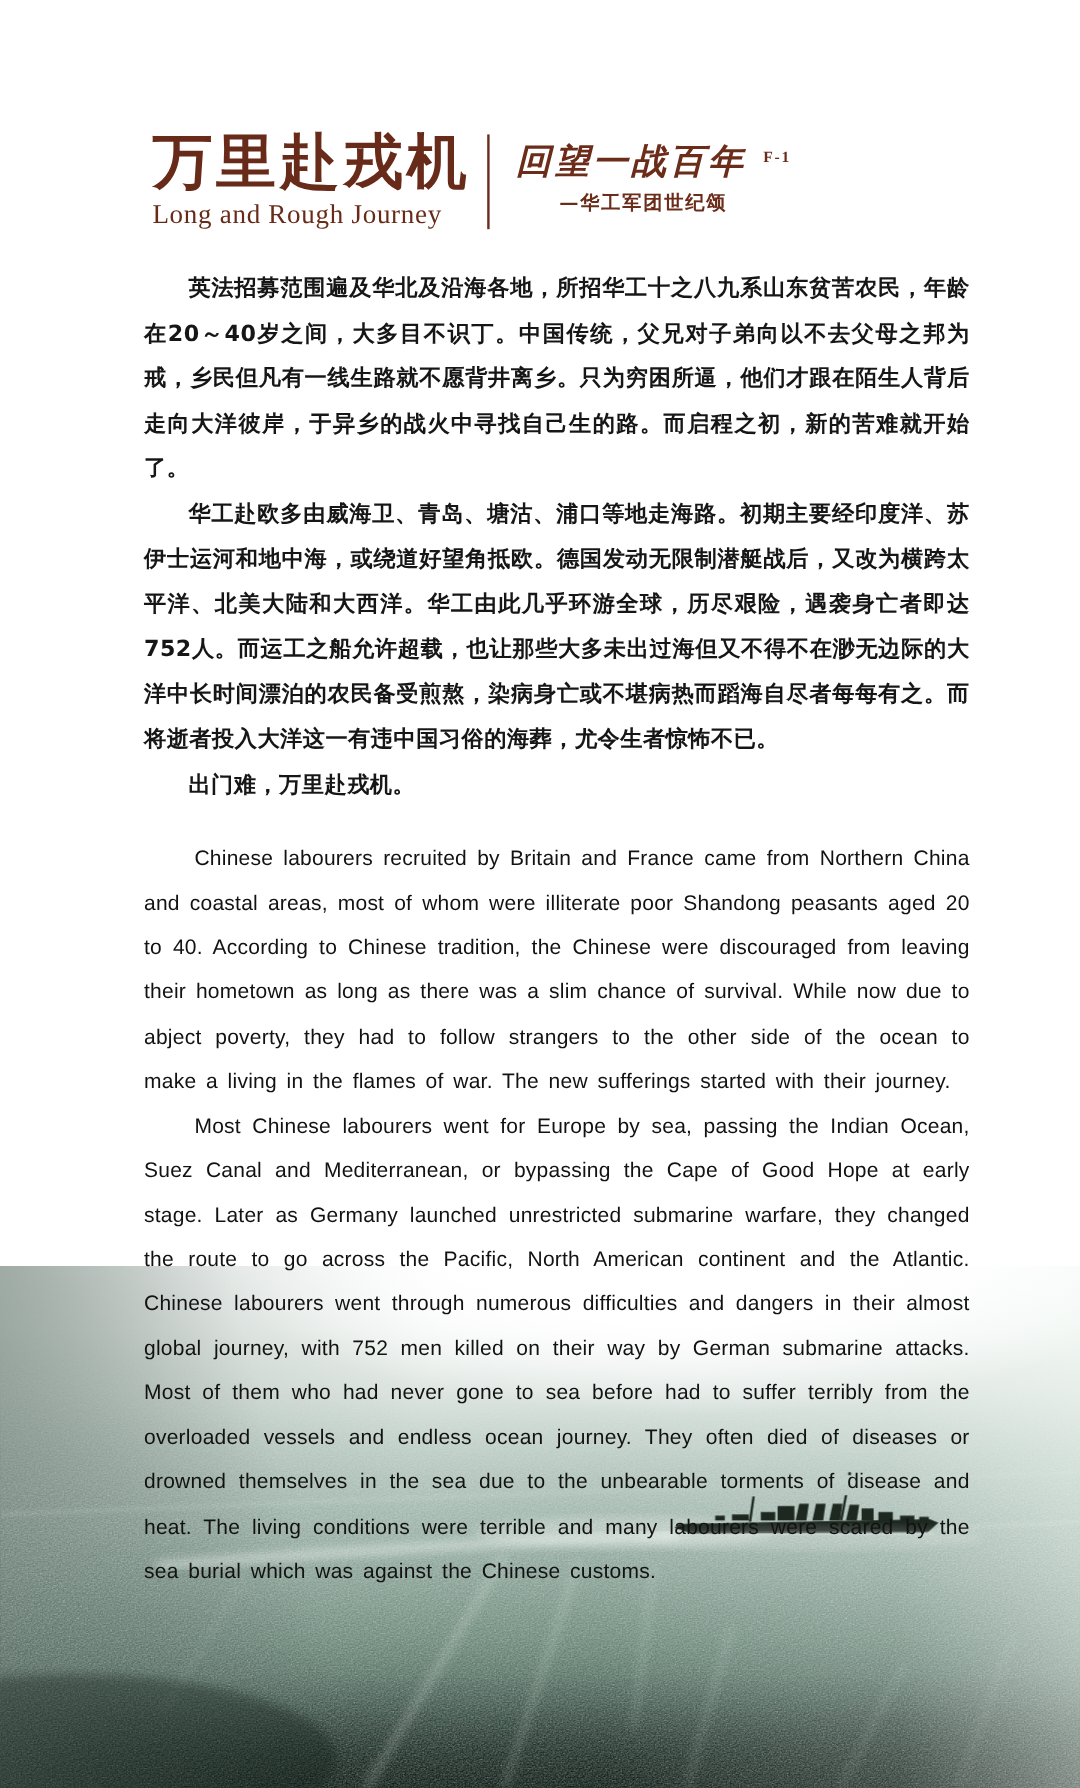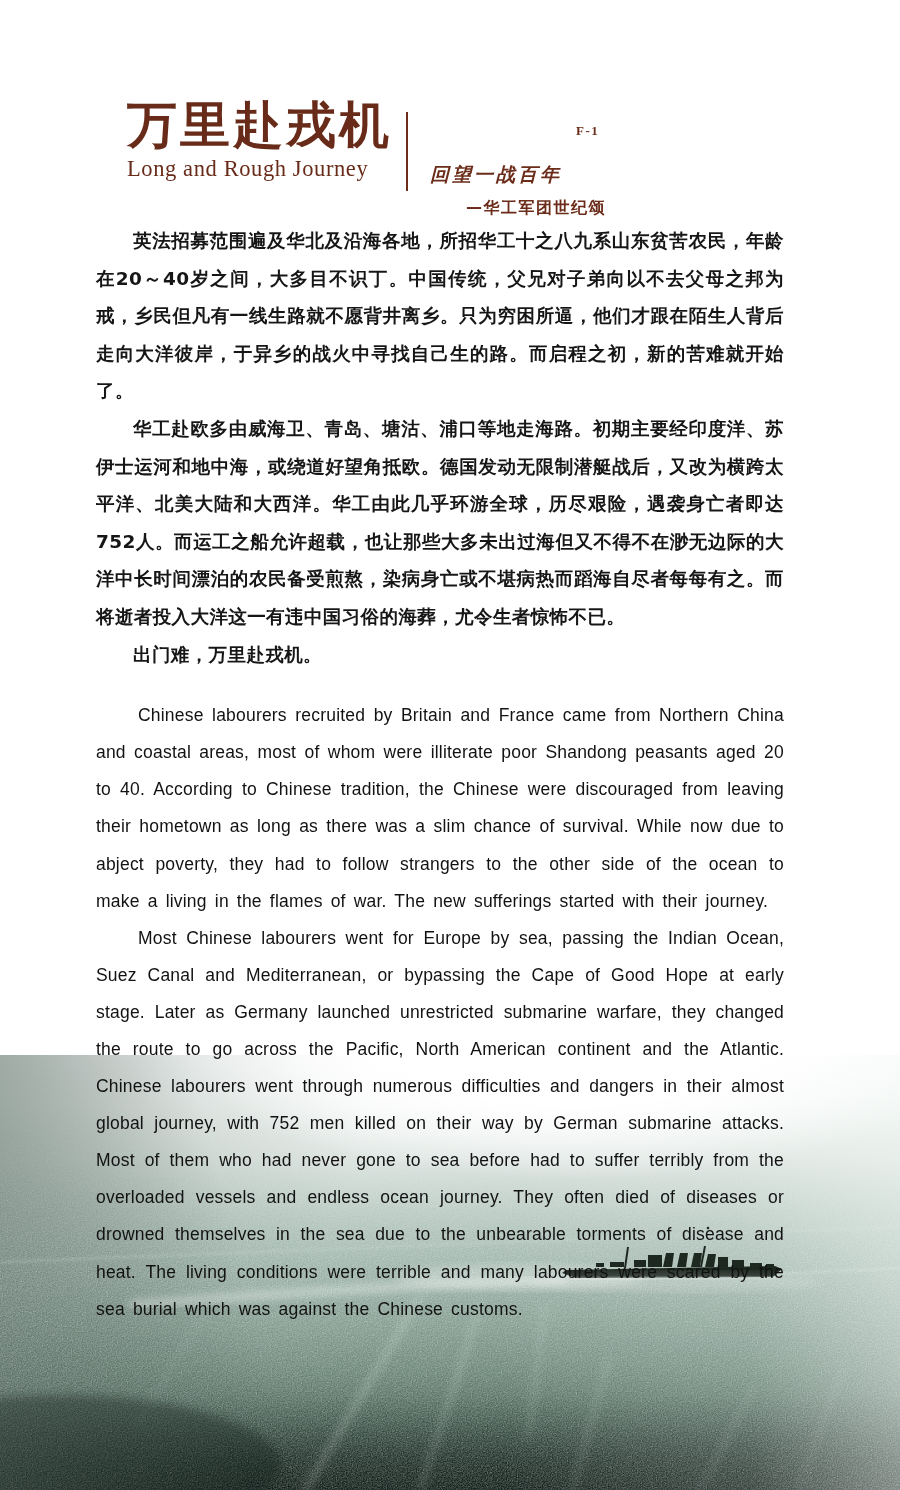--- a/index.html
+++ b/index.html
@@ -1,52 +1,52 @@
 <!DOCTYPE html>
 <html><head>
 <meta charset="utf-8">
 <style>
   html,body{margin:0;padding:0;background:#ffffff;}
   .page{
     position:relative;width:900px;height:1490px;background:#ffffff;
     overflow:hidden;font-family:"Liberation Sans",sans-serif;
   }
   
-  .brand{position:absolute;left:127px;top:96px;color:#682b19;}
+  .brand{position:absolute;left:127px;top:106px;color:#682b19;}
   .title-cn{
     font-family:"DejaVu Serif","Liberation Serif",serif;
     font-weight:700;font-size:50px;line-height:58px;letter-spacing:3px;
     white-space:nowrap;
   }
   .title-en{
     font-family:"Liberation Serif",serif;font-size:22.5px;line-height:24px;
     letter-spacing:0.6px;margin-top:3px;white-space:nowrap;
   }
   .header-divider{
     position:absolute;left:406px;top:112px;width:2px;height:79px;background:#6b2c1a;
   }
   .series{position:absolute;left:430px;top:114px;color:#6b2c1a;width:300px;}
   .series-row{display:flex;align-items:flex-start;}
   .series-calligraphy{
     font-family:"DejaVu Serif","Liberation Serif",serif;
-    font-style:italic;font-weight:700;font-size:19px;line-height:40px;
-    letter-spacing:3px;white-space:nowrap;margin-top:40px;
+    font-style:italic;font-weight:700;font-size:29px;line-height:40px;
+    letter-spacing:3px;white-space:nowrap;
   }
   .series-code{
     font-family:"Liberation Serif",serif;font-weight:700;font-size:13px;
     letter-spacing:1.5px;margin:9px 0 16px 14px;
   }
   .series-sub{
     font-family:"DejaVu Serif","Liberation Serif",serif;font-weight:700;
     font-size:16px;line-height:24px;letter-spacing:1.5px;margin:2px 0 0 36px;
     white-space:nowrap;
   }
   
   .article{
-    position:absolute;left:96px;top:222px;width:688px;z-index:2;
+    position:absolute;left:120px;top:222px;width:688px;z-index:2;
   }
   p.cn{
     font-family:"DejaVu Sans","Liberation Sans",sans-serif;
     font-weight:700;font-size:18.5px;line-height:37.6px;
     letter-spacing:0.4px;text-align:justify;text-indent:2em;
     color:#161616;margin:0;
   }
   p.en{
     font-family:"Liberation Sans",sans-serif;
     font-size:17.5px;line-height:37.1px;letter-spacing:0.2px;word-spacing:3px;

